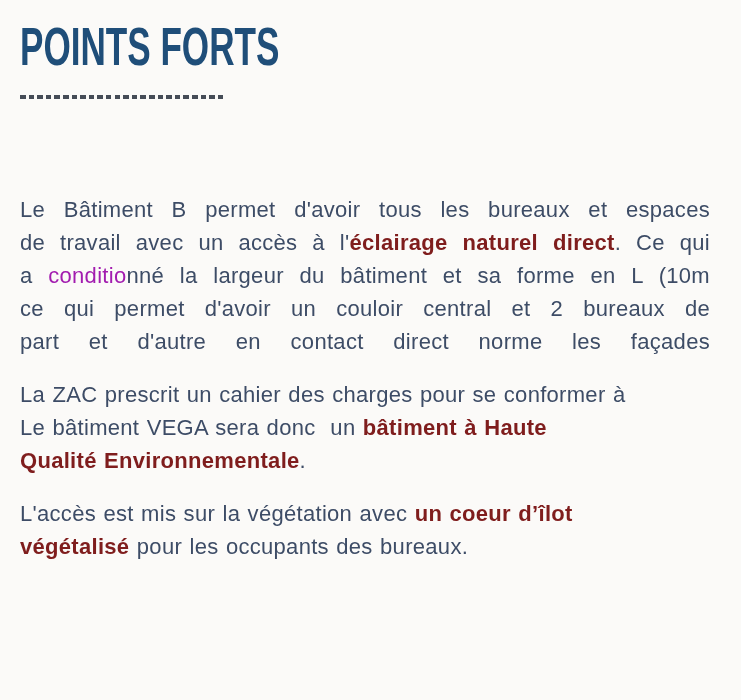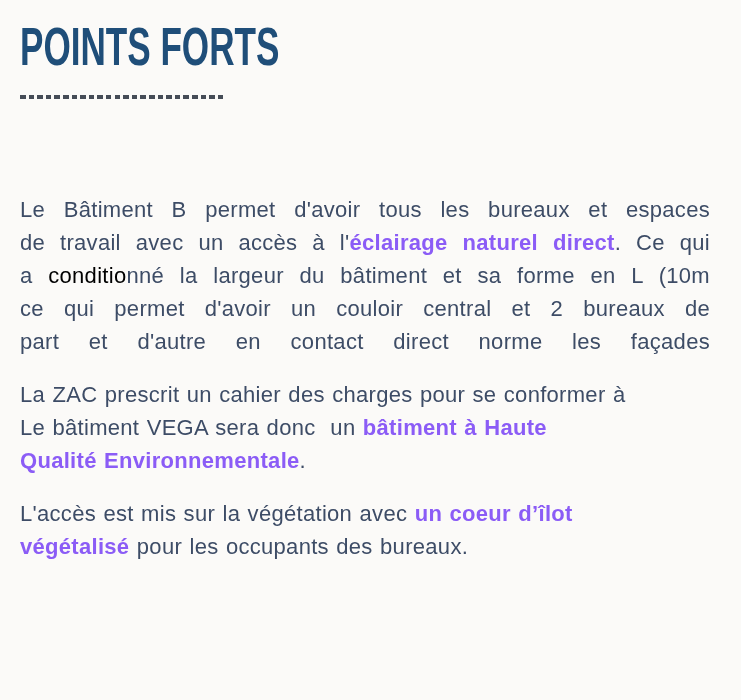--- a/index.html
+++ b/index.html
@@ -56,24 +56,24 @@
     white-space: nowrap;
   }
   .line.just {
     white-space: normal;
     text-align: justify;
     text-align-last: justify;
     word-spacing: normal;
   }
   .run-b {
     font-weight: bold;
-    color: #8b5cf6;
+    color: #7f1d1d;
   }
   .run-l {
-    color: #000000;
+    color: #a21caf;
   }
 </style>
 </head>
 <body>
 
 <div class="page">
   <h1 class="title">POINTS FORTS</h1>
   <div class="divider"></div>
   <div class="content">
       <p class="paragraph">

